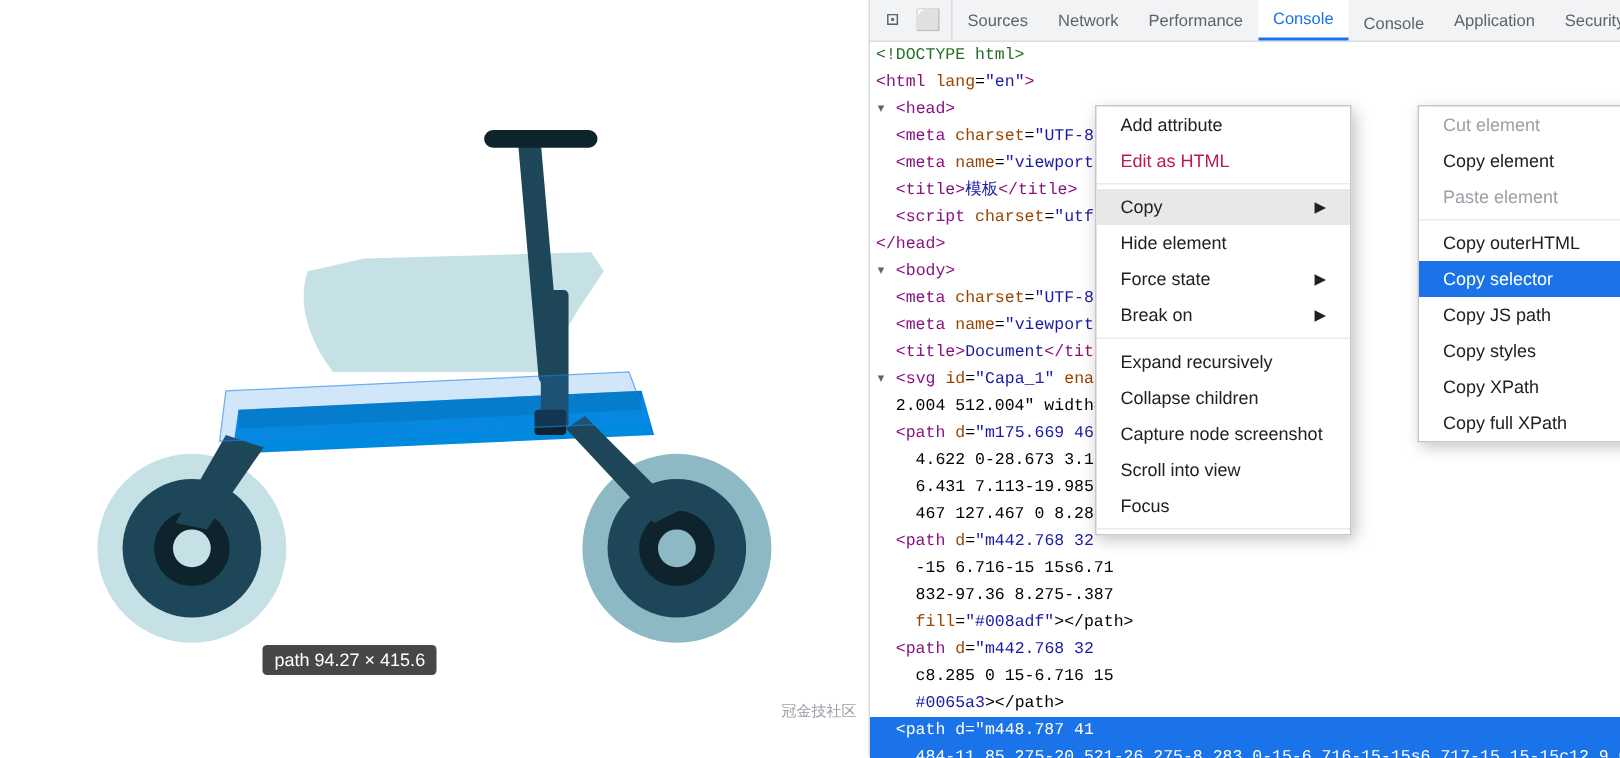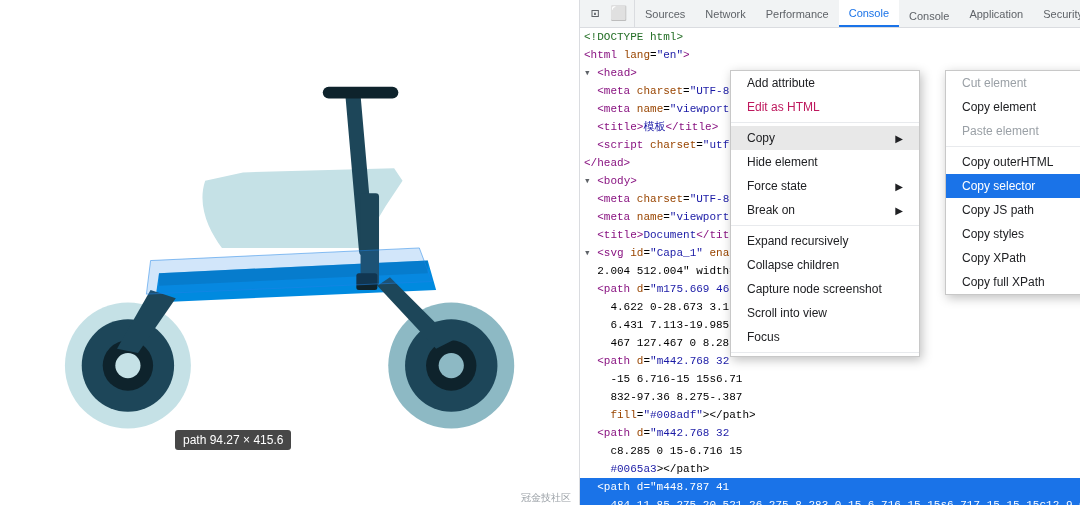--- a/index.html
+++ b/index.html
@@ -54,21 +54,21 @@
 
           <rect x="335" y="280" width="25" height="20" rx="3" fill="#0e232c"></rect>
 
           <path d="M 90 265 L 410 250 L 425 290 L 85 305 Z" fill="rgba(29,132,232,0.2)" stroke="rgba(29,132,232,0.6)" stroke-width="1"></path>
         </svg>
 
         <div style="position:absolute;bottom:55px;left:175px;background:rgba(0,0,0,0.72);color:#fff;padding:3px 8px;border-radius:3px;font-family:sans-serif;font-size:12px;">
           <span>path  94.27 × 415.6</span>
         </div>
 
-        <div style="position:absolute;bottom:0;right:8px;font-size:10px;color:#9aa0a6;font-family:sans-serif;">
+        <div style="position:absolute;bottom:24px;right:8px;font-size:10px;color:#9aa0a6;font-family:sans-serif;">
           冠金技社区
         </div>
       </div>
     </div>
 
     <div style="flex:1;display:flex;flex-direction:column;background:#fff;position:relative;overflow:hidden;">
 
       <div style="display:flex;border-bottom:1px solid #dadce0;background:#f1f3f4;height:28px;flex-shrink:0;align-items:stretch;">
 
         <div style="display:flex;align-items:center;padding:0 4px;gap:2px;border-right:1px solid #dadce0;">
@@ -109,21 +109,21 @@
         <div style="padding:1px 4px;line-height:16px;white-space:pre;">    -15 6.716-15 15s6.71</div>
         <div style="padding:1px 4px;line-height:16px;white-space:pre;">    832-97.36 8.275-.387</div>
         <div style="padding:1px 4px;line-height:16px;white-space:pre;">    <span style="color:#994500;">fill</span>=<span style="color:#1a1aa6;">"#008adf"</span>&gt;&lt;/path&gt;</div>
         <div style="padding:1px 4px;line-height:16px;white-space:pre;">  <span style="color:#881280;">&lt;path</span> <span style="color:#994500;">d</span>=<span style="color:#1a1aa6;">"m442.768 32</span></div>
         <div style="padding:1px 4px;line-height:16px;white-space:pre;">    c8.285 0 15-6.716 15</div>
         <div style="padding:1px 4px;line-height:16px;white-space:pre;">    <span style="color:#1a1aa6;">#0065a3</span>&gt;&lt;/path&gt;</div>
 
         <div style="padding:1px 4px;line-height:16px;white-space:pre;background:#1a73e8;color:#fff;">  &lt;path d="m448.787 41</div>
         <div style="padding:1px 4px;line-height:16px;overflow:hidden;white-space:pre;background:#1a73e8;color:#fff;max-width:500px;">    484-11.85.275-20.521-26.275-8.283 0-15-6.716-15-15s6.717-15 15-15c12.9 0 25.295 5.</div>
 
-        <div style="position:absolute;top:42px;left:150px;background:#fff;border:1px solid #c8c8c8;box-shadow:2px 3px 10px rgba(0,0,0,0.25);z-index:100;width:190px;font-family:sans-serif;font-size:12px;">
+        <div style="position:absolute;top:42px;left:150px;background:#fff;border:1px solid #c8c8c8;box-shadow:2px 3px 10px rgba(0,0,0,0.25);z-index:100;width:171px;font-family:sans-serif;font-size:12px;">
           <div style="padding:5px 16px;cursor:pointer;color:#202124;display:flex;justify-content:space-between;align-items:center;">
             <span>Add attribute</span>
           </div>
           <div style="padding:5px 16px;cursor:pointer;color:#be185d;display:flex;justify-content:flex-start;align-items:center;">
             <span>Edit as HTML</span>
           </div>
           <div style="height:1px;background:#e8eaed;margin:3px 0;"></div>
           <div style="padding:5px 16px;cursor:pointer;background:#e8e8e8;color:#202124;display:flex;justify-content:space-between;align-items:center;">
             <span>Copy</span>
             <span style="font-size:10px;">▶</span>

